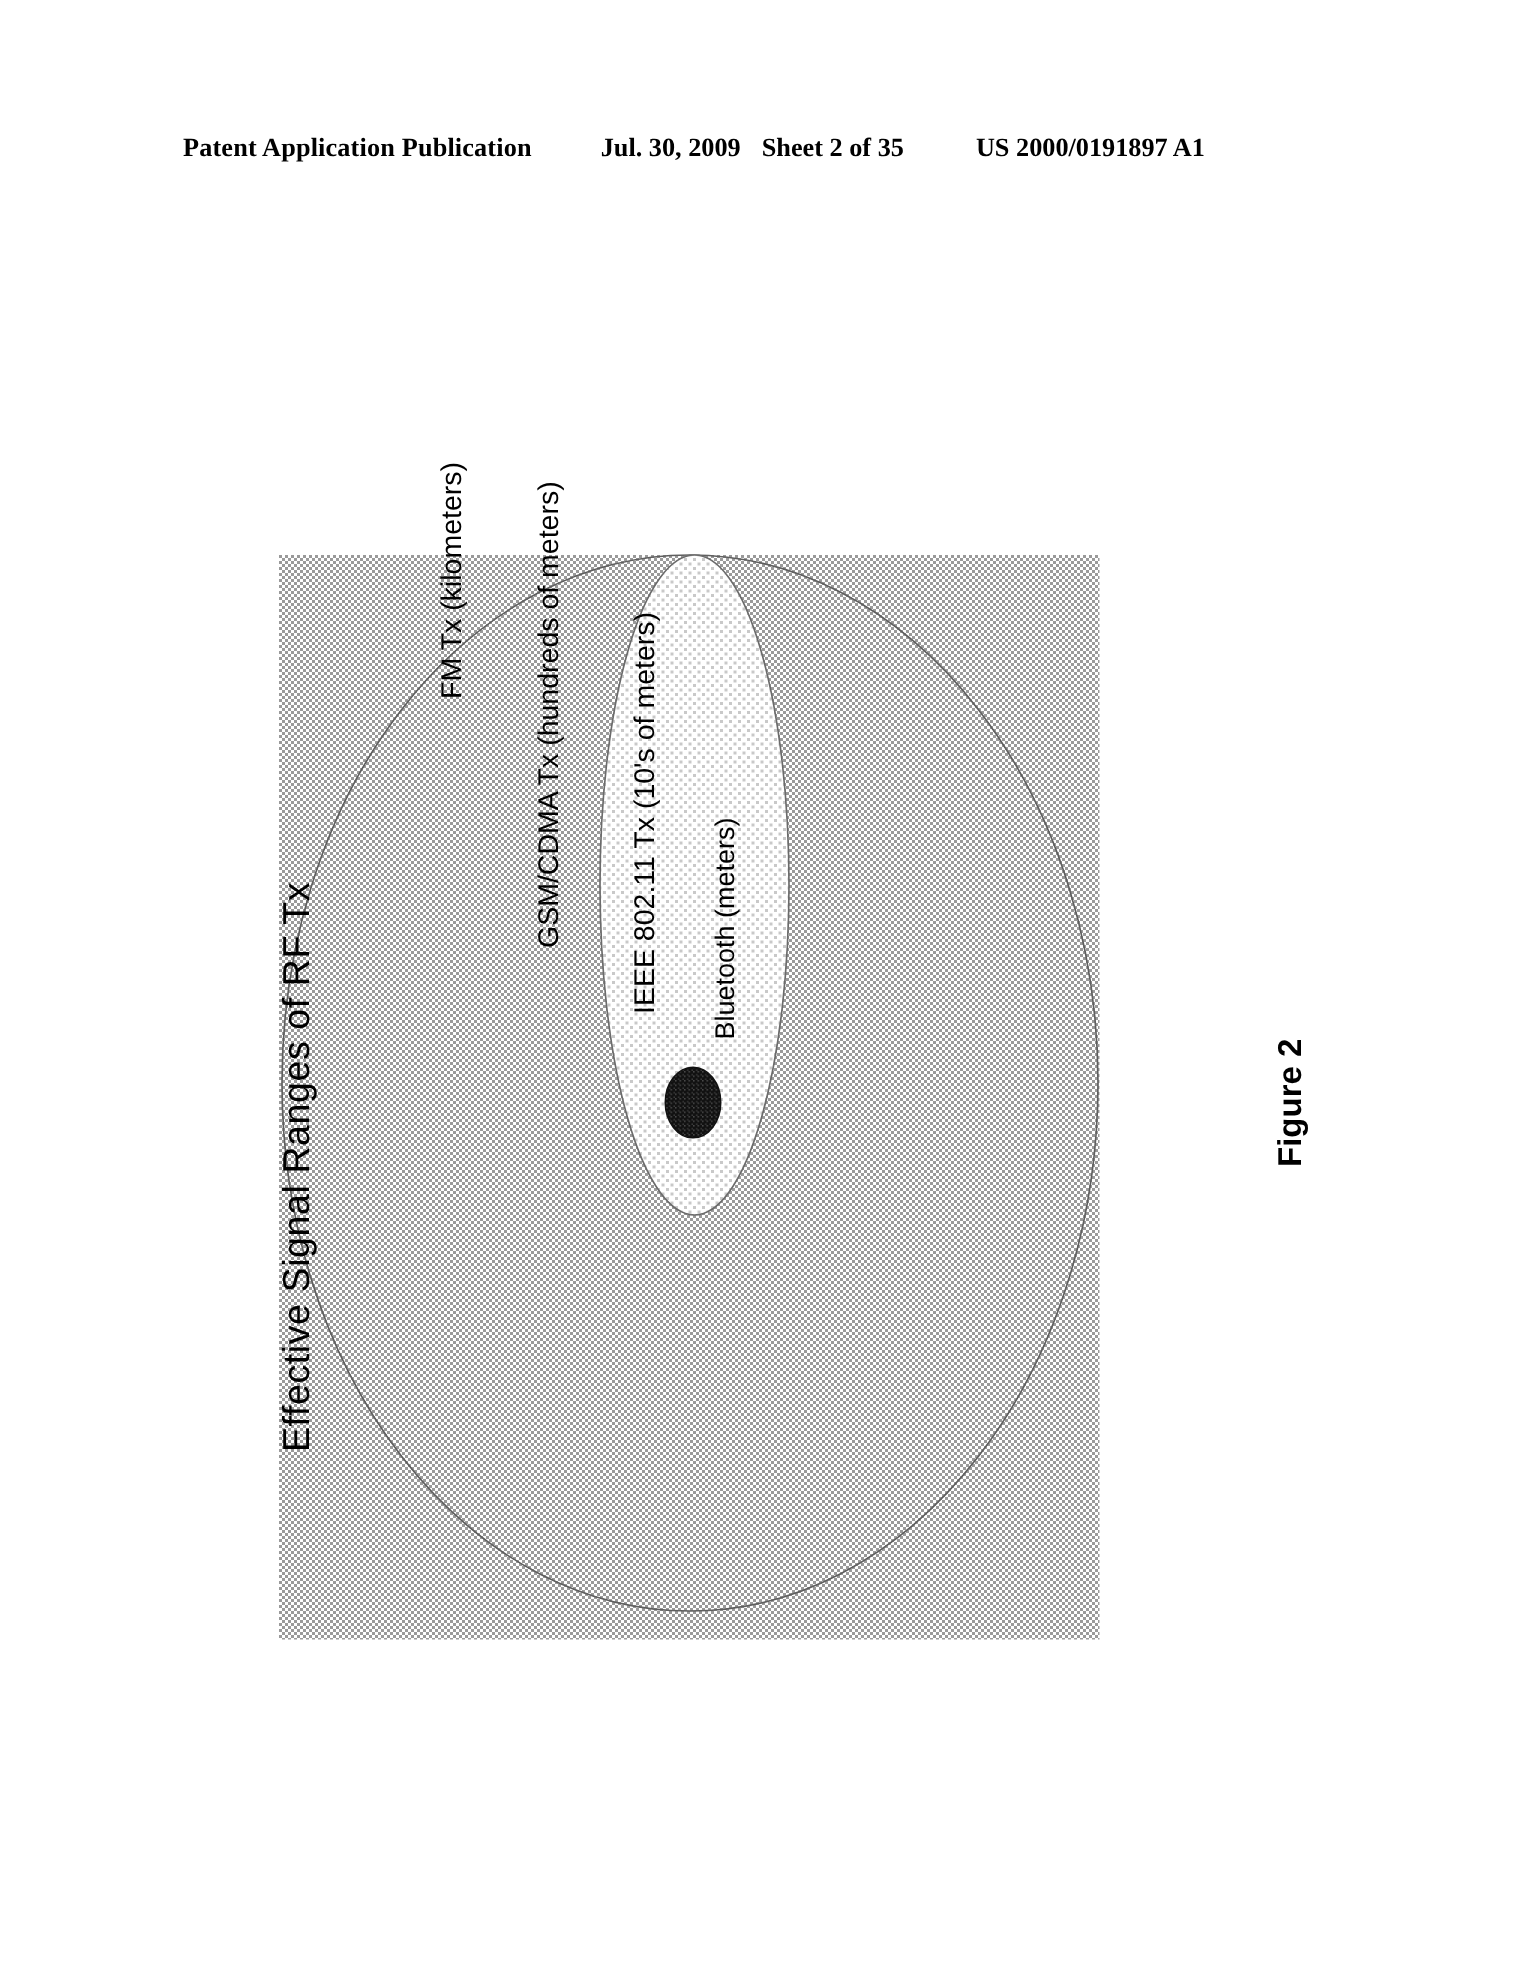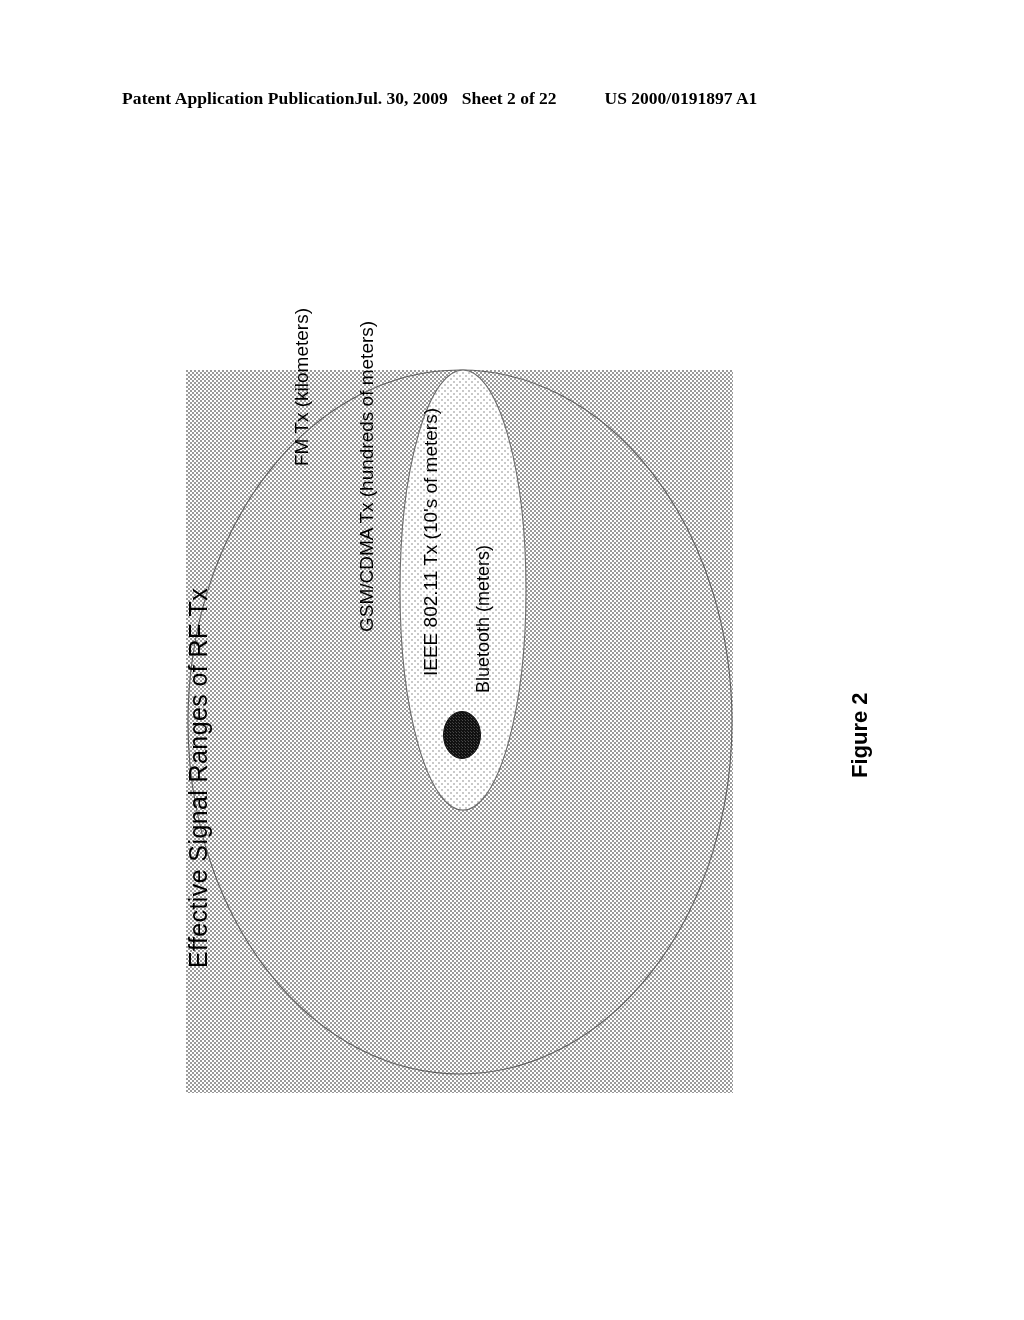--- a/index.html
+++ b/index.html
@@ -26,21 +26,21 @@
     height: 24px;
     display: flex;
     align-items: baseline;
     font-family: "Liberation Serif", serif;
     font-weight: bold;
     font-size: 17.5px;
     color: #000000;
     white-space: nowrap;
   }
   #patent-header .hdr-pub   { letter-spacing: .1px; }
-  #patent-header .hdr-date  { }
+  #patent-header .hdr-date  { margin-left: 46px; }
   #patent-header .hdr-sheet { margin-left: 14px; }
   #patent-header .hdr-num   { margin-left: 48px; }
 
   
   #figure-area {
     position: absolute;
     left: 0;
     top: 0;
     width: 1024px;
     height: 1320px;
@@ -116,21 +116,21 @@
   }
 </style>
 </head>
 <body>
 
 <div id="page">
 
   <div id="patent-header">
     <span class="hdr-pub">Patent Application Publication</span>
     <span class="hdr-date">Jul. 30, 2009</span>
-    <span class="hdr-sheet">Sheet 2 of 22</span>
+    <span class="hdr-sheet">Sheet 2 of 35</span>
     <span class="hdr-num">US 2000/0191897 A1</span>
   </div>
 
   <div id="figure-area">
 
     <svg id="drawing-svg" viewBox="0 0 1024 1320">
       <defs>
 
         <pattern id="dither50" width="4" height="4" patternUnits="userSpaceOnUse">
           <rect x="0" y="0" width="4" height="4" fill="#ffffff"></rect>

